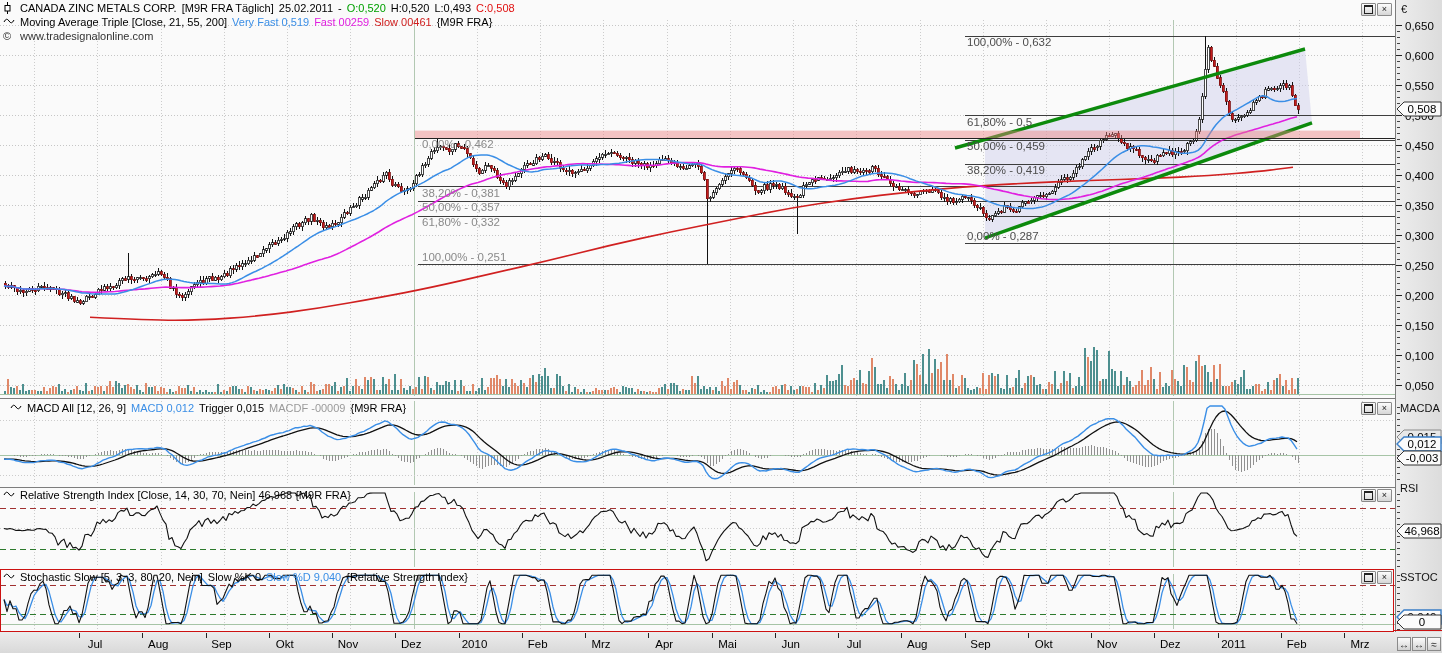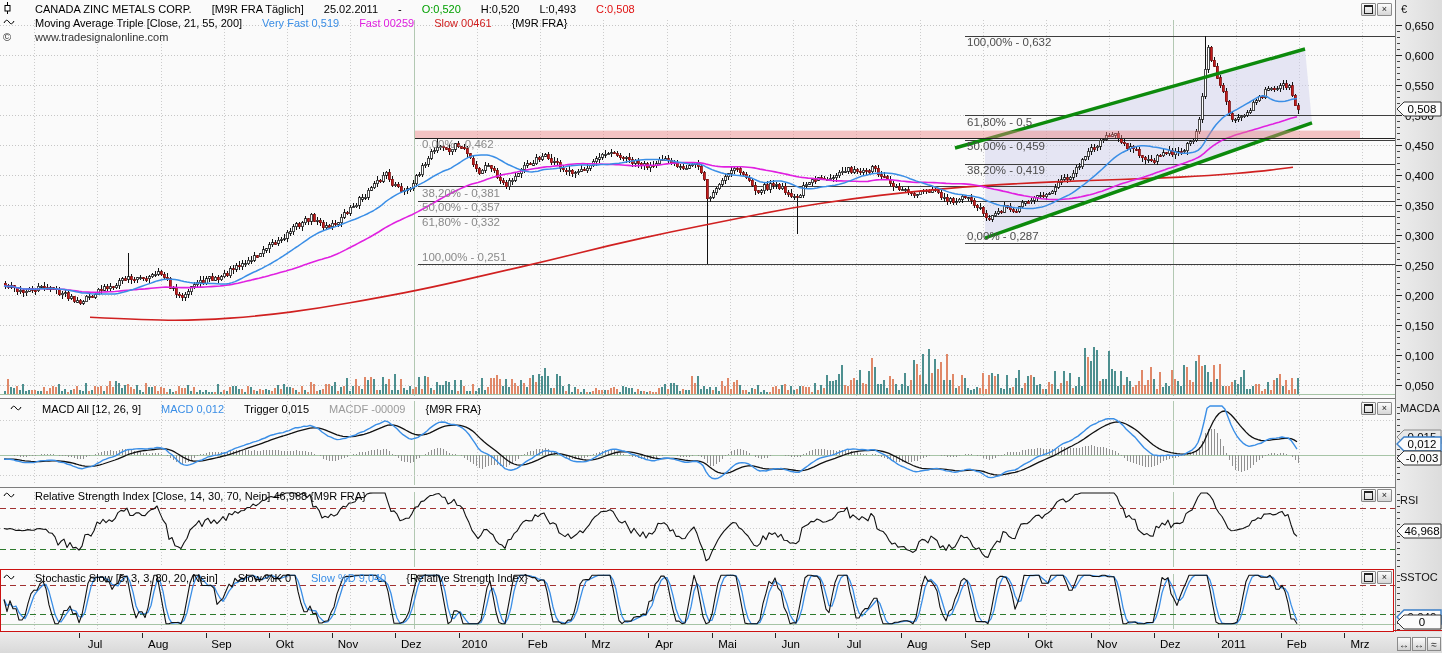--- a/index.html
+++ b/index.html
@@ -5,21 +5,21 @@
   html,body{margin:0;padding:0;}
   body{width:1442px;height:653px;position:relative;overflow:hidden;background:#efefef;
        font-family:"Liberation Sans","DejaVu Sans",sans-serif;font-size:11px;color:#000;}
   .abs{position:absolute;}
   #plot-bg{left:0;top:0;width:1395px;height:632px;background:#fafafa;z-index:0;}
   #right-strip{left:1396px;top:0;width:46px;height:632px;background:linear-gradient(90deg,#ededed,#dcdcdc);z-index:1;}
   #time-strip{left:0;top:632px;width:1442px;height:21px;background:linear-gradient(180deg,#ececec,#d9d9d9);z-index:1;}
   .sep-h{left:0;width:1396px;height:1px;background:#7d7d7d;z-index:4;}
   .sep-v{left:1395px;top:0;width:1px;height:632px;background:#7d7d7d;z-index:4;}
   #cv{left:0;top:0;z-index:3;pointer-events:none;}
-  .hdr{z-index:5;white-space:nowrap;display:flex;align-items:center;gap:20px;height:13px;}
+  .hdr{z-index:5;white-space:nowrap;display:flex;align-items:flex-start;gap:5px;height:13px;}
   .hdr span{display:inline-block;}
   .ic{display:inline-flex;align-items:center;justify-content:center;width:12px;}
   .axlbl{z-index:5;font-size:11px;color:#111;}
   .wbtn{position:absolute;width:15px;height:13px;background:linear-gradient(180deg,#fcfcfc,#d6d6d6);
         border:1px solid #8a8a8a;border-radius:1px;z-index:6;display:flex;align-items:center;justify-content:center;
         font-size:9px;line-height:9px;color:#222;box-sizing:border-box;}
   .maxglyph{width:7px;height:6px;border:1px solid #222;border-top:2px solid #222;}
   .cbtn{position:absolute;width:14px;height:14px;background:linear-gradient(180deg,#fcfcfc,#d2d2d2);
         border:1px solid #8a8a8a;z-index:6;display:flex;align-items:center;justify-content:center;
         font-size:10px;color:#222;box-sizing:border-box;}
@@ -772,21 +772,21 @@
       </svg>
   </span>
   <span>Stochastic Slow [5, 3, 3, 80, 20, Nein]</span>
   <span>Slow %K 0</span>
   <span style="color:#3a8ee6">Slow %D 9,040</span>
   <span>{Relative Strength Index}</span>
 </div>
 
 <div class="abs axlbl" style="left:1401px;top:3px">€</div>
 <div class="abs axlbl" style="left:1400px;top:402px">MACDA</div>
-<div class="abs axlbl" style="left:1400px;top:494px">RSI</div>
+<div class="abs axlbl" style="left:1400px;top:482px">RSI</div>
 <div class="abs axlbl" style="left:1400px;top:571px">SSTOC</div>
 
 <div id="buttons">
     <div class="wbtn" style="left: 1361px; top: 3px;">
       <div class="maxglyph"></div>
     </div>
     <div class="wbtn" style="left: 1377px; top: 3px;">
       <span>×</span>
     </div>
     <div class="wbtn" style="left: 1361px; top: 402px;">

